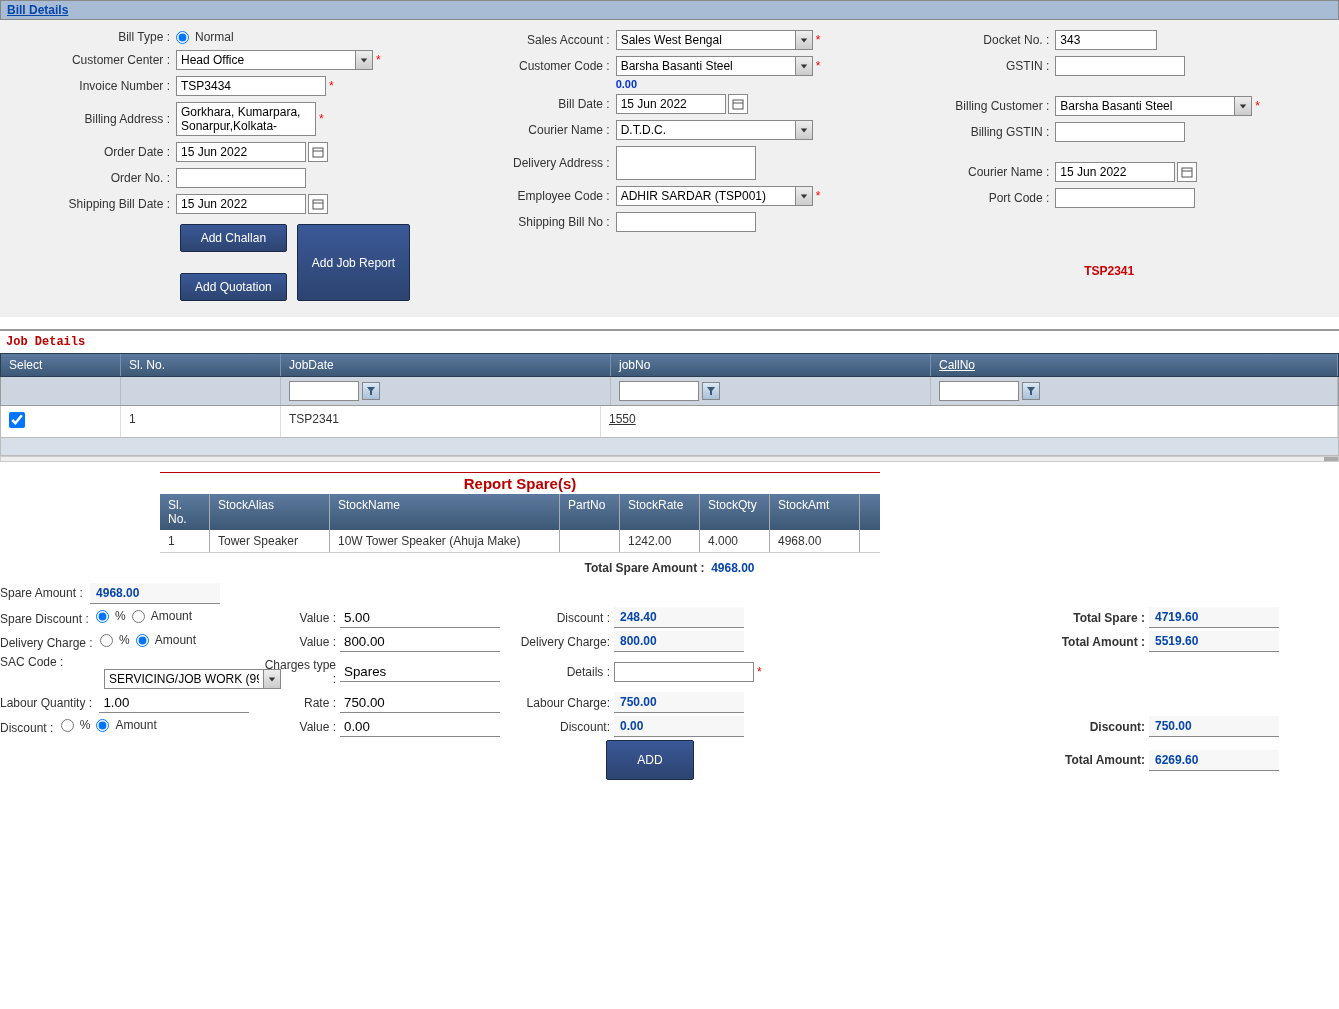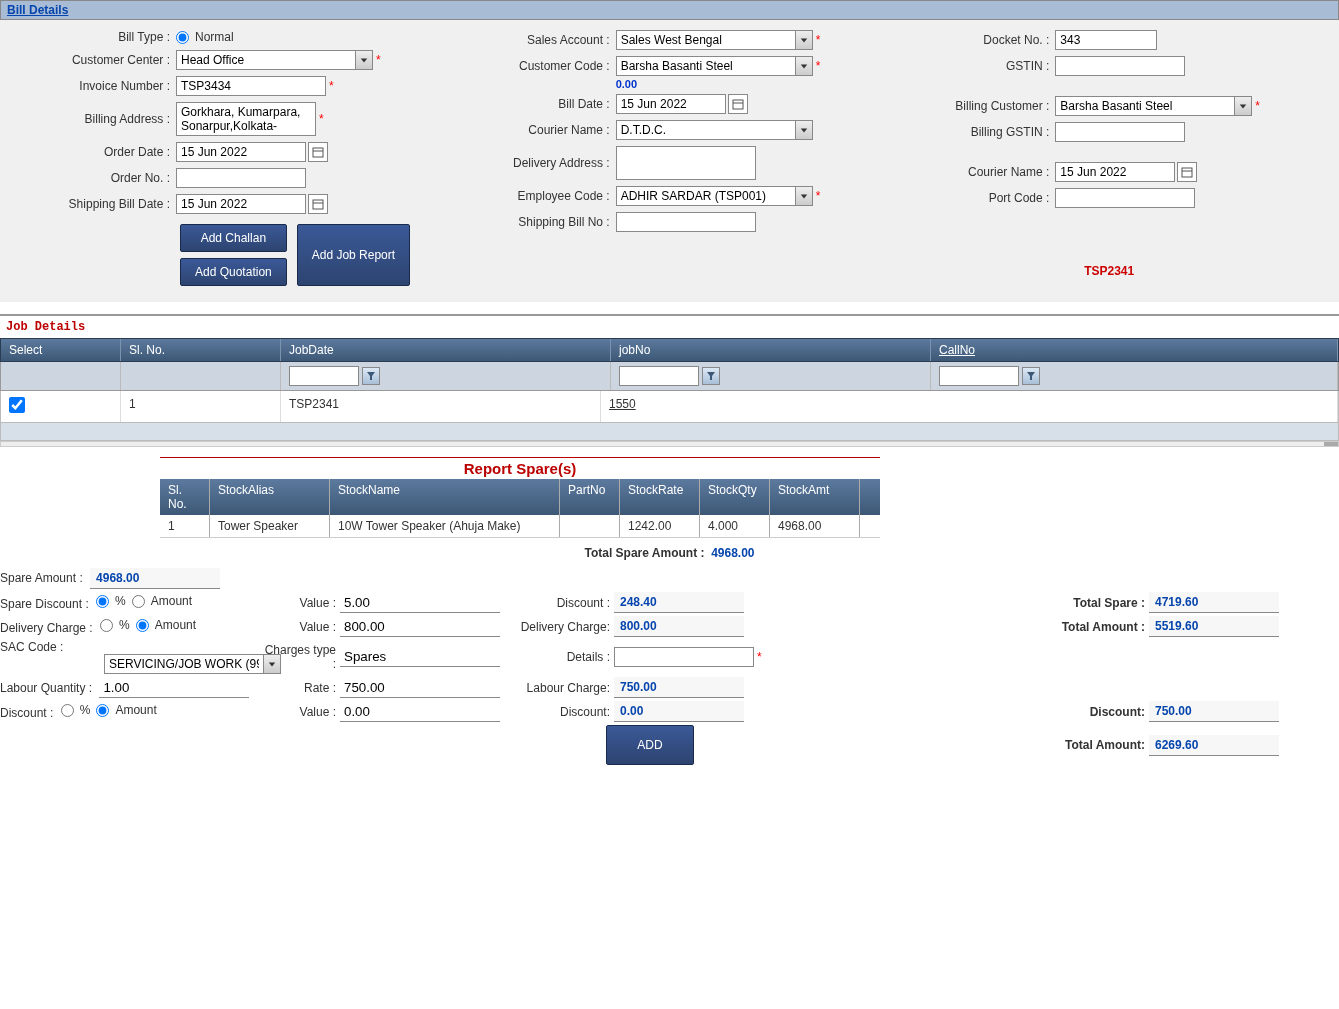--- a/index.html
+++ b/index.html
@@ -109,21 +109,21 @@
         <label>Shipping Bill Date :</label>
         <input type="text" class="inp" style="width: 130px;" value="15 Jun 2022">
         <span class="cal-icon">
             <svg width="12" height="12" viewBox="0 0 12 12">
               <rect x="1" y="2" width="10" height="9" fill="none" stroke="#555"></rect>
               <line x1="1" y1="5" x2="11" y2="5" stroke="#555"></line>
             </svg>
           </span>
       </div>
       <div style="display:flex;gap:10px;margin:10px 0 0 150px;">
-        <div style="display:flex;flex-direction:column;gap:6px;">
+        <div style="display:flex;flex-direction:column;gap:21px;">
           <button class="btn">Add Challan</button>
           <button class="btn">Add Quotation</button>
         </div>
         <button class="btn">Add Job Report</button>
       </div>
     </div>
 
     <div class="form-col">
       <div class="field">
         <label>Sales Account :</label>

